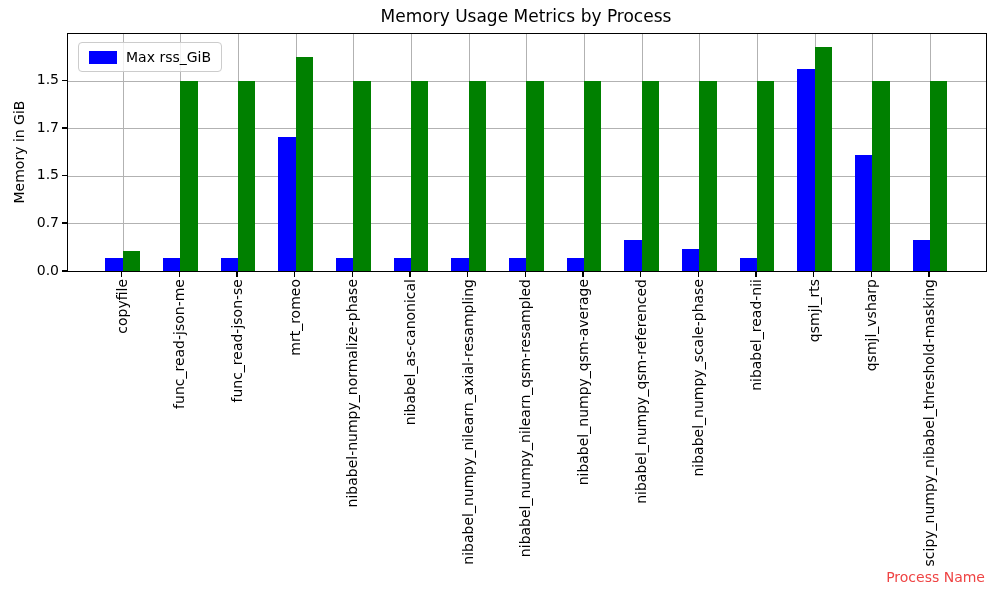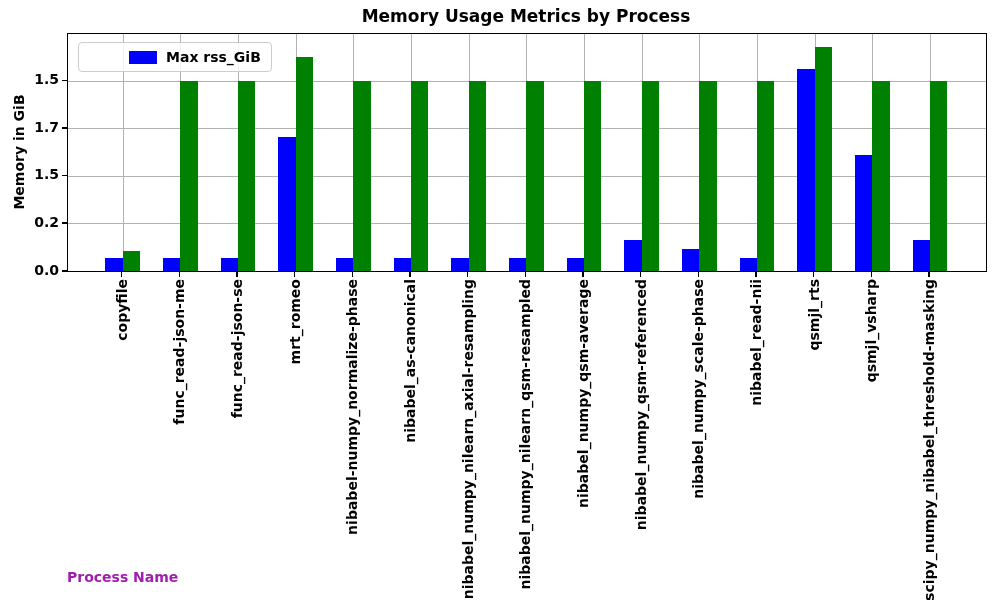--- a/index.html
+++ b/index.html
@@ -7,21 +7,20 @@
     padding: 0;
     background: #ffffff;
     font-family: "DejaVu Sans", "Liberation Sans", sans-serif;
   }
   #figure {
     position: relative;
     width: 1000px;
     height: 600px;
     background: #ffffff;
     overflow: hidden;
-    font-weight: bold;
   }
   .title {
     position: absolute;
     left: 67px;
     top: 6px;
     width: 918px;
     text-align: center;
     font-size: 17px;
     color: #000000;
   }
@@ -32,23 +31,23 @@
     transform: translate(-50%, -50%) rotate(-90deg);
     white-space: nowrap;
     font-size: 14px;
     color: #000000;
   }
   .xlabel {
     position: absolute;
     left: 67px;
     top: 569px;
     width: 918px;
-    text-align: left;
-    font-size: 14px;
-    color: #a21caf;
+    text-align: right;
+    font-size: 14px;
+    color: #ef4444;
   }
   .plot {
     position: absolute;
     left: 67px;
     top: 33px;
     width: 918px;
     height: 237px;
     border: 1.5px solid #000000;
     box-sizing: content-box;
     background: #ffffff;
@@ -118,21 +117,20 @@
     border-radius: 4px;
     padding: 6px 10px;
     display: flex;
     flex-direction: column;
     gap: 5px;
   }
   .legend-row {
     display: flex;
     align-items: center;
     gap: 9px;
-    margin-left: 40px;
   }
   .swatch {
     display: inline-block;
     width: 28px;
     height: 13px;
   }
   .legend-label {
     font-size: 14px;
     color: #000000;
     white-space: nowrap;
@@ -207,21 +205,21 @@
         <span class="swatch" style="background: rgb(0, 0, 255);"></span>
         <span class="legend-label">Max rss_GiB</span>
       </div>
     </div>
   </div>
 
   <div id="axis-layer">
       <div class="ytick-mark" style="left: 62px; top: 270px;"></div>
       <div class="ytick-label" style="top: 261.5px;">0.0</div>
       <div class="ytick-mark" style="left: 62px; top: 222.41px;"></div>
-      <div class="ytick-label" style="top: 213.91px;">0.2</div>
+      <div class="ytick-label" style="top: 213.91px;">0.7</div>
       <div class="ytick-mark" style="left: 62px; top: 174.819px;"></div>
       <div class="ytick-label" style="top: 166.319px;">1.5</div>
       <div class="ytick-mark" style="left: 62px; top: 127.229px;"></div>
       <div class="ytick-label" style="top: 118.729px;">1.7</div>
       <div class="ytick-mark" style="left: 62px; top: 79.6386px;"></div>
       <div class="ytick-label" style="top: 71.1386px;">1.5</div>
       <div class="xtick-mark" style="left: 120.95px; top: 271.5px;"></div>
       <div class="xtick-box" style="left: 109.7px; top: 279px;">
         <span class="vtext">copyfile</span>
       </div>

